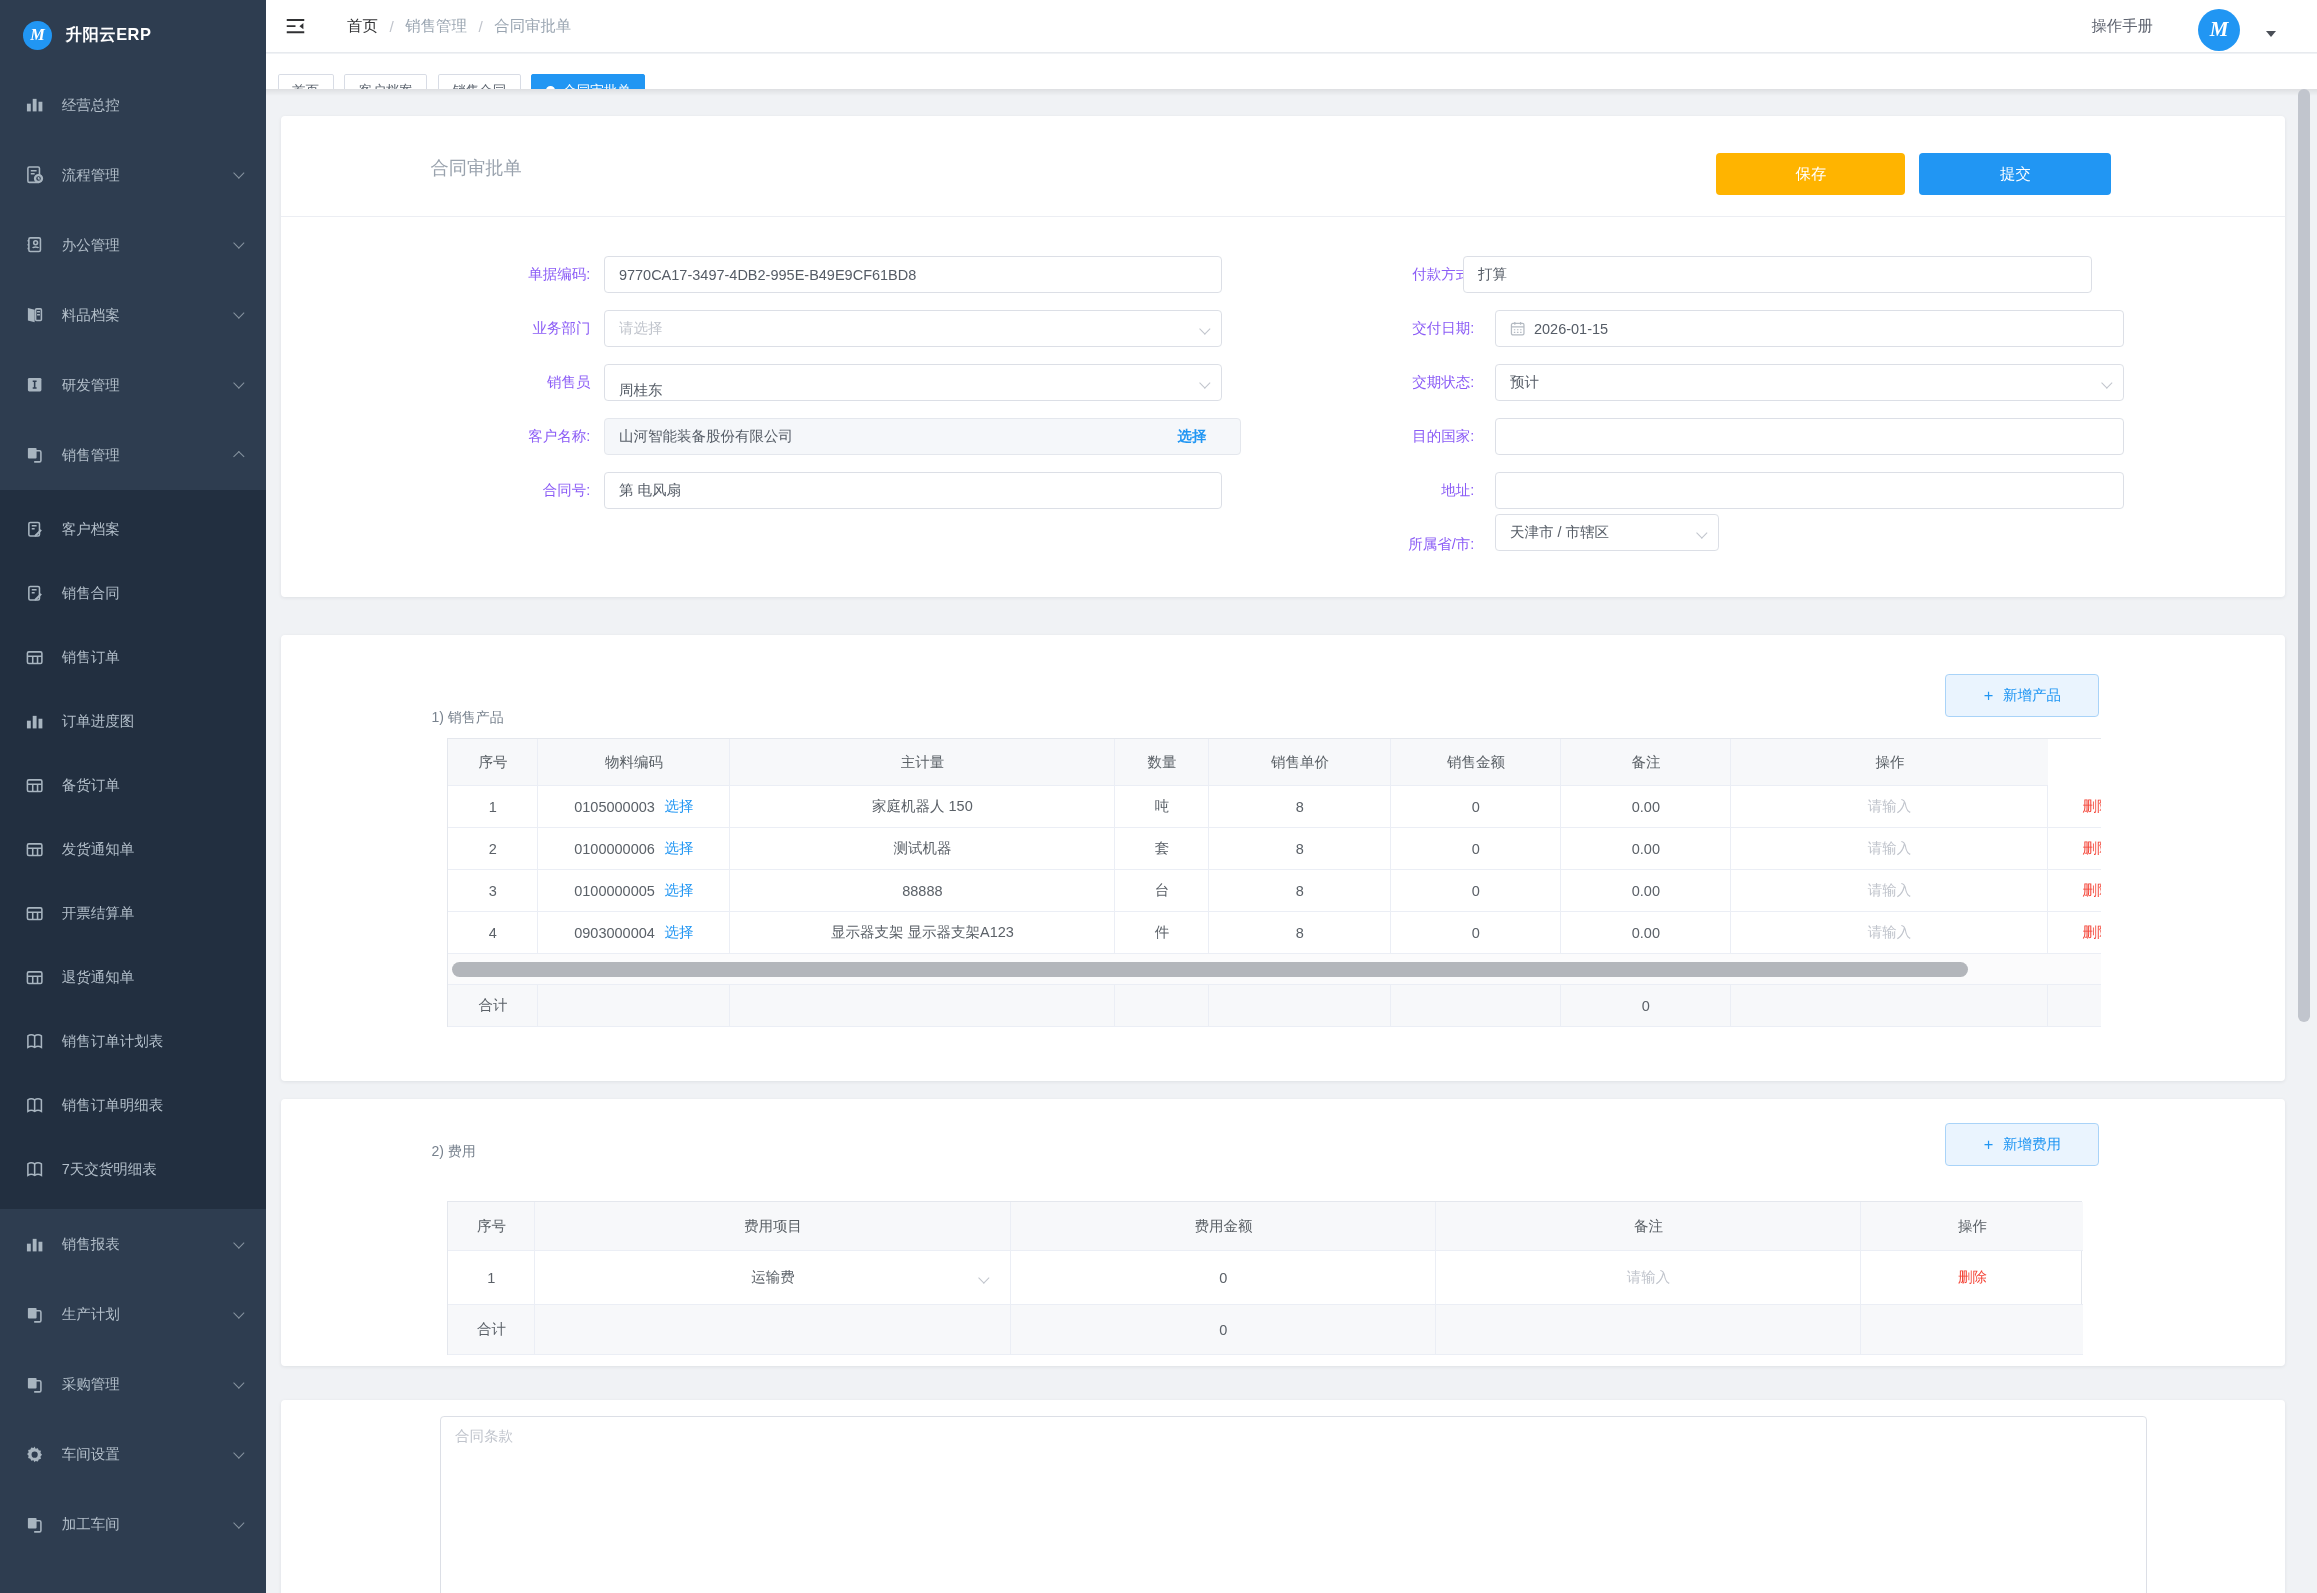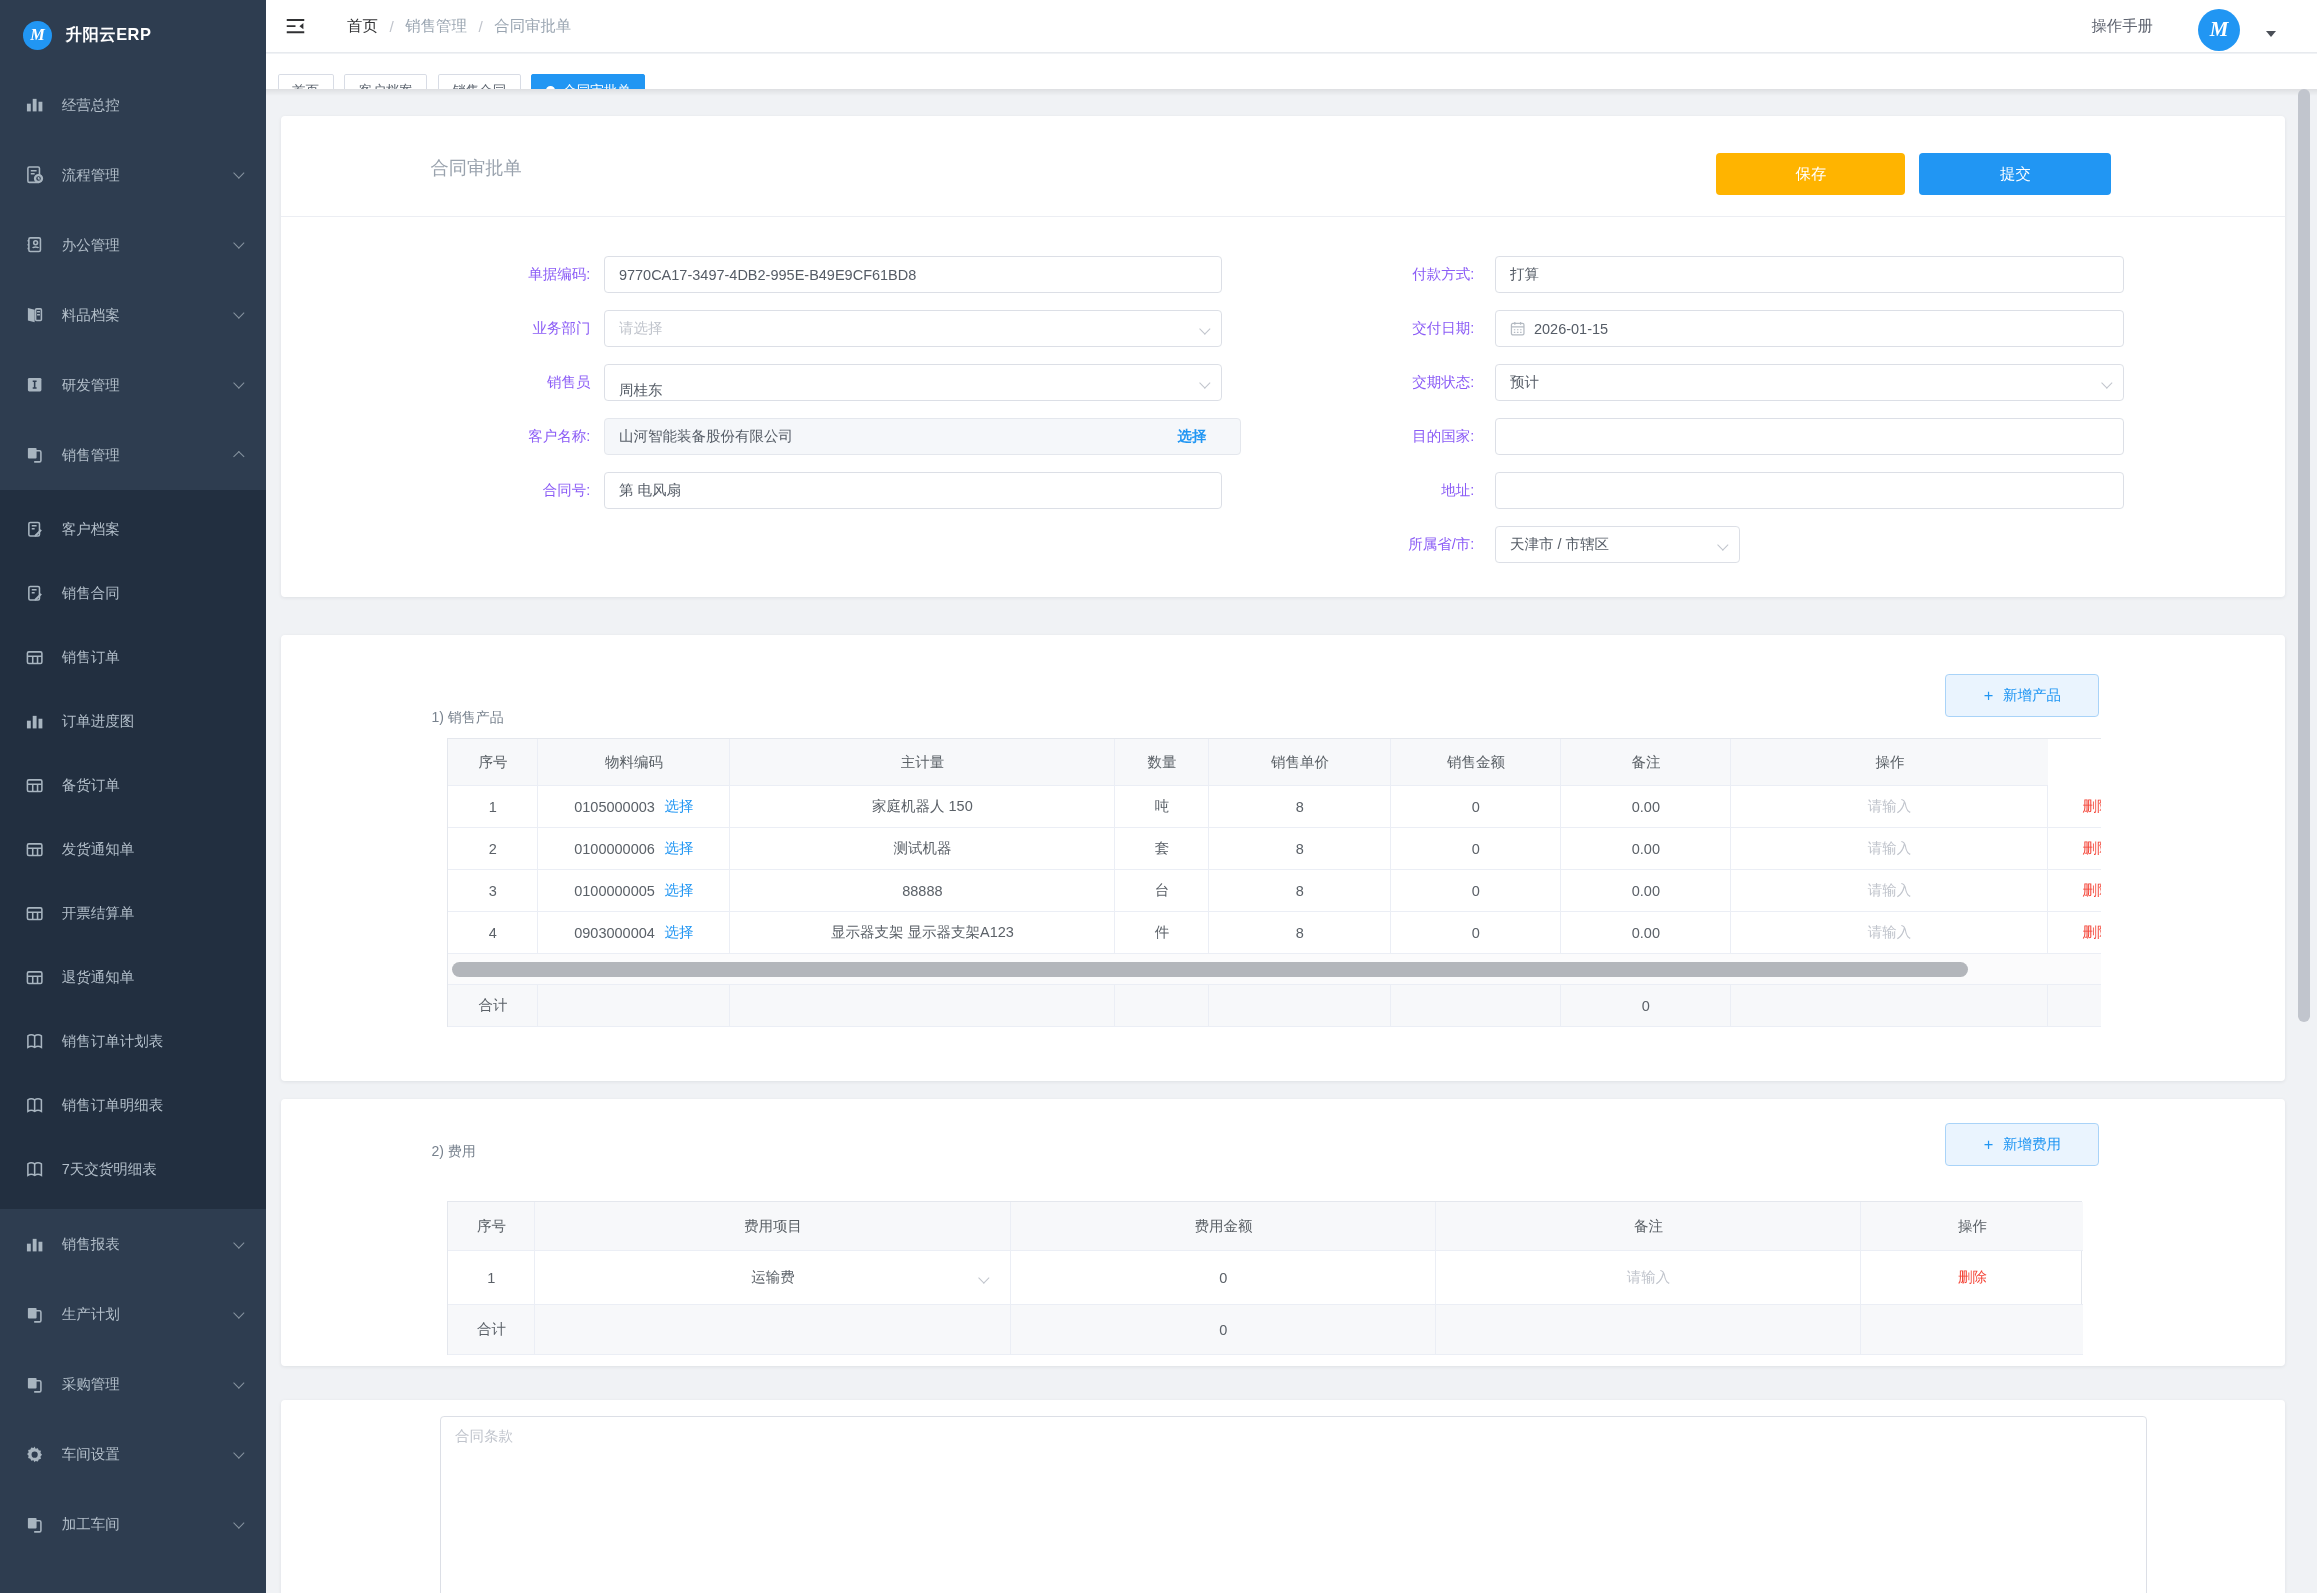--- a/index.html
+++ b/index.html
@@ -392,21 +392,21 @@
           <span>山河智能装备股份有限公司</span>
         </div>
       <span class="link-blue" style="position:absolute; left:896px; top:311px; font-weight:bold;">选择</span>
 
       <div class="flabel" style="left:106px; top:356px;">合同号:</div>
       <div class="inp" style="left:323px; top:356px; width:618px;">
           <span>第 电风扇</span>
         </div>
 
       <div class="flabel" style="left:990px; top:140px;">付款方式:</div>
-      <div class="inp" style="left:1214px; top:140px; width:629px;">
+      <div class="inp" style="left:1182px; top:140px; width:629px;">
           <span>打算</span>
         </div>
 
       <div class="flabel" style="left:990px; top:194px;">交付日期:</div>
       <div class="inp" style="left:1214px; top:194px; width:629px;">
         <span class="cal-ico">
             <svg viewBox="0 0 16 16" fill="none" stroke="currentColor" stroke-width="1.3">
               <rect x="1.5" y="2.5" width="13" height="12" rx="1.5"></rect>
               <path d="M1.5 6h13M5 1v3M11 1v3"></path>
               <path d="M4 9h1.5M7.2 9h1.6M10.5 9h1.5M4 11.8h1.5M7.2 11.8h1.6M10.5 11.8h1.5" stroke-width="1.1"></path>
@@ -425,21 +425,21 @@
       <div class="inp" style="left:1214px; top:302px; width:629px;">
           <span></span>
         </div>
 
       <div class="flabel" style="left:990px; top:356px;">地址:</div>
       <div class="inp" style="left:1214px; top:356px; width:629px;">
           <span></span>
         </div>
 
       <div class="flabel" style="left:990px; top:410px;">所属省/市:</div>
-      <div class="inp" style="left:1214px; top:410px; width:245px;">
+      <div class="inp" style="left:1214px; top:398px; width:224px;">
           <span>天津市 / 市辖区</span>
           <span class="sel-chev"></span>
         </div>
     </div>
 
     <div class="card card-products">
       <div class="sec-title" style="top:74px;">1) 销售产品</div>
       <button class="add-btn" style="left:1664px; top:39px; width:154px;">
           <span class="plus">+</span>
           <span>新增产品</span>

